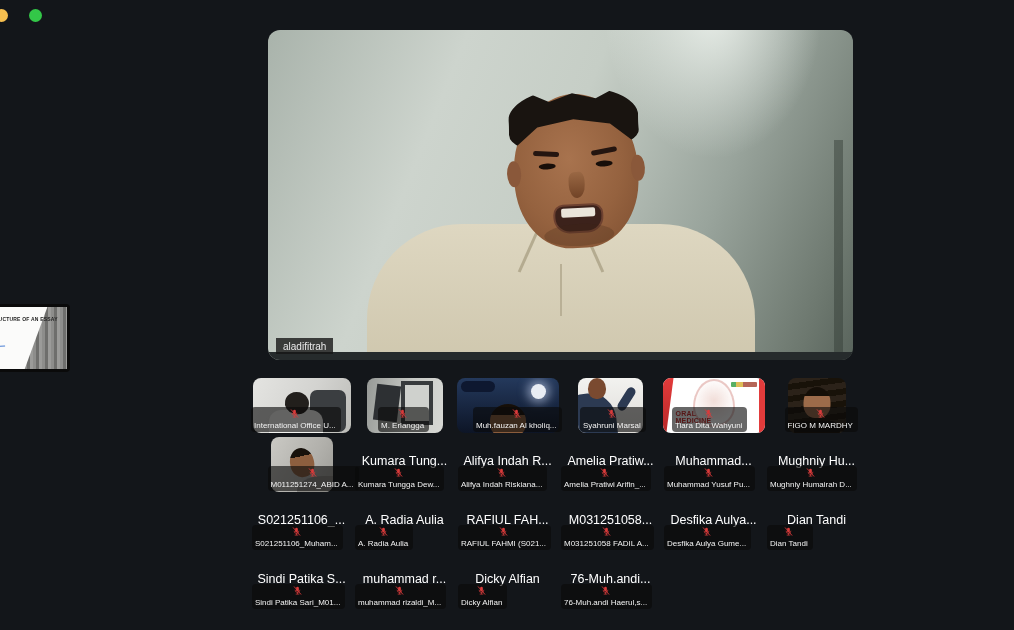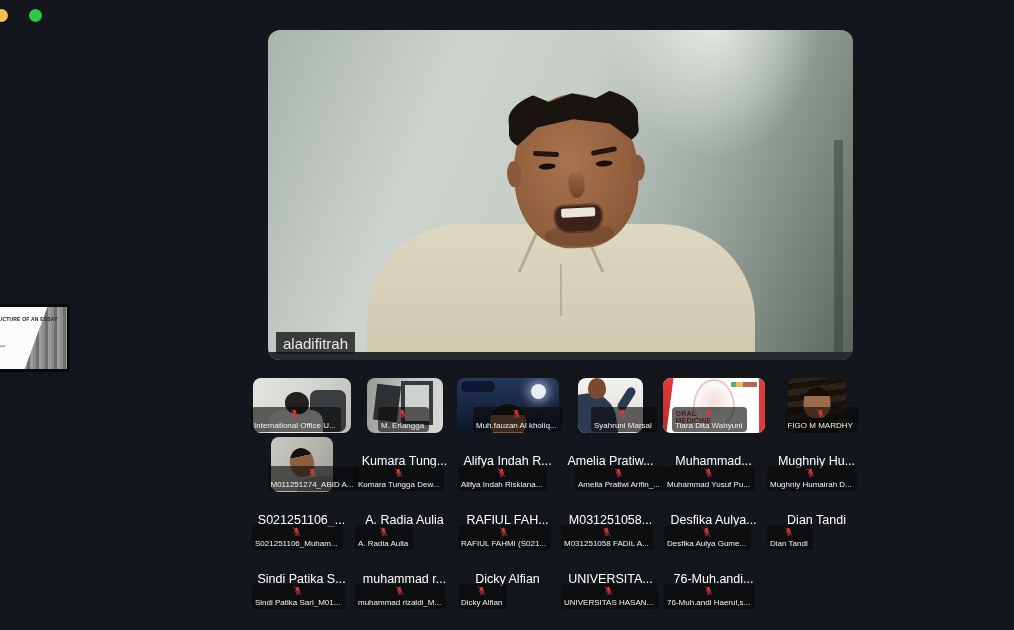--- a/index.html
+++ b/index.html
@@ -87,21 +87,21 @@
   }
   .banner-text{font-size:11px;color:#ffffff;}
   .banner-btn{
     font-size:11px;color:#ffffff;background:#2f80ed;border:none;
     border-radius:12px;padding:3px 10px;cursor:pointer;font-family:inherit;
   }
   .banner-close{font-size:10px;color:#b9b9b9;cursor:pointer;padding:0 2px;}
 
   .speaker-label{
     position:absolute;left:8px;bottom:6px;
-    background:rgba(22,22,22,.8);color:#e9e9e9;font-size:15px;
+    background:rgba(22,22,22,.8);color:#e9e9e9;font-size:10px;
     padding:2.5px 7px;border-radius:0;
   }
 
   
   .grid{
     position:absolute;left:250px;top:376px;width:618px;
     display:grid;grid-template-columns:repeat(6,103px);grid-auto-rows:59px;
   }
   .cell{position:relative;display:flex;align-items:center;justify-content:center;}
   .vid{position:relative;height:55px;border-radius:8px;overflow:hidden;flex:none;}
@@ -245,21 +245,21 @@
         </svg>
         <span>Muh.fauzan Al kholiq...</span>
       </div>
     </div>
     <div class="cell">
       <div class="vid v-pwhite" style="width: 65px;">
         <div class="sh pw-body"></div>
         <div class="sh pw-head"></div>
         <div class="sh pw-arm"></div>
       </div>
-      <div class="plate" style="left: 32px;">
+      <div class="plate" style="left: 21px;">
         <svg width="9" height="9" viewBox="0 0 14 14">
           <path d="M7 1.2a2.1 2.1 0 0 1 2.1 2.1v3.2a2.1 2.1 0 0 1-4.2 0V3.3A2.1 2.1 0 0 1 7 1.2z" fill="#d93b3b"></path>
           <path d="M3.3 6.4a3.7 3.7 0 0 0 7.4 0M7 10.1v2M4.8 12.6h4.4" stroke="#d93b3b" stroke-width="1.1" fill="none" stroke-linecap="round"></path>
           <path d="M2 1.2 12.2 12.8" stroke="#d93b3b" stroke-width="1.4" stroke-linecap="round"></path>
         </svg>
         <span>Syahruni Marsal</span>
       </div>
     </div>
     <div class="cell">
       <div class="vid v-oral" style="width: 102px;">
@@ -323,21 +323,21 @@
         <svg width="9" height="9" viewBox="0 0 14 14">
           <path d="M7 1.2a2.1 2.1 0 0 1 2.1 2.1v3.2a2.1 2.1 0 0 1-4.2 0V3.3A2.1 2.1 0 0 1 7 1.2z" fill="#d93b3b"></path>
           <path d="M3.3 6.4a3.7 3.7 0 0 0 7.4 0M7 10.1v2M4.8 12.6h4.4" stroke="#d93b3b" stroke-width="1.1" fill="none" stroke-linecap="round"></path>
           <path d="M2 1.2 12.2 12.8" stroke="#d93b3b" stroke-width="1.4" stroke-linecap="round"></path>
         </svg>
         <span>Alifya Indah Riskiana...</span>
       </div>
     </div>
     <div class="cell">
       <div class="dispname">Amelia Pratiw...</div>
-      <div class="plate" style="left: 16px;">
+      <div class="plate" style="left: 2px;">
         <svg width="9" height="9" viewBox="0 0 14 14">
           <path d="M7 1.2a2.1 2.1 0 0 1 2.1 2.1v3.2a2.1 2.1 0 0 1-4.2 0V3.3A2.1 2.1 0 0 1 7 1.2z" fill="#d93b3b"></path>
           <path d="M3.3 6.4a3.7 3.7 0 0 0 7.4 0M7 10.1v2M4.8 12.6h4.4" stroke="#d93b3b" stroke-width="1.1" fill="none" stroke-linecap="round"></path>
           <path d="M2 1.2 12.2 12.8" stroke="#d93b3b" stroke-width="1.4" stroke-linecap="round"></path>
         </svg>
         <span>Amelia Pratiwi Arifin_...</span>
       </div>
     </div>
     <div class="cell">
       <div class="dispname">Muhammad...</div>
@@ -454,31 +454,20 @@
       <div class="plate" style="left: 2px;">
         <svg width="9" height="9" viewBox="0 0 14 14">
           <path d="M7 1.2a2.1 2.1 0 0 1 2.1 2.1v3.2a2.1 2.1 0 0 1-4.2 0V3.3A2.1 2.1 0 0 1 7 1.2z" fill="#d93b3b"></path>
           <path d="M3.3 6.4a3.7 3.7 0 0 0 7.4 0M7 10.1v2M4.8 12.6h4.4" stroke="#d93b3b" stroke-width="1.1" fill="none" stroke-linecap="round"></path>
           <path d="M2 1.2 12.2 12.8" stroke="#d93b3b" stroke-width="1.4" stroke-linecap="round"></path>
         </svg>
         <span>Dicky Alfian</span>
       </div>
     </div>
     <div class="cell">
-      <div class="dispname">UNIVERSITA...</div>
-      <div class="plate" style="left: 2px;">
-        <svg width="9" height="9" viewBox="0 0 14 14">
-          <path d="M7 1.2a2.1 2.1 0 0 1 2.1 2.1v3.2a2.1 2.1 0 0 1-4.2 0V3.3A2.1 2.1 0 0 1 7 1.2z" fill="#d93b3b"></path>
-          <path d="M3.3 6.4a3.7 3.7 0 0 0 7.4 0M7 10.1v2M4.8 12.6h4.4" stroke="#d93b3b" stroke-width="1.1" fill="none" stroke-linecap="round"></path>
-          <path d="M2 1.2 12.2 12.8" stroke="#d93b3b" stroke-width="1.4" stroke-linecap="round"></path>
-        </svg>
-        <span>UNIVERSITAS HASAN...</span>
-      </div>
-    </div>
-    <div class="cell">
       <div class="dispname">76-Muh.andi...</div>
       <div class="plate" style="left: 2px;">
         <svg width="9" height="9" viewBox="0 0 14 14">
           <path d="M7 1.2a2.1 2.1 0 0 1 2.1 2.1v3.2a2.1 2.1 0 0 1-4.2 0V3.3A2.1 2.1 0 0 1 7 1.2z" fill="#d93b3b"></path>
           <path d="M3.3 6.4a3.7 3.7 0 0 0 7.4 0M7 10.1v2M4.8 12.6h4.4" stroke="#d93b3b" stroke-width="1.1" fill="none" stroke-linecap="round"></path>
           <path d="M2 1.2 12.2 12.8" stroke="#d93b3b" stroke-width="1.4" stroke-linecap="round"></path>
         </svg>
         <span>76-Muh.andi Haerul,s...</span>
       </div>
     </div>

